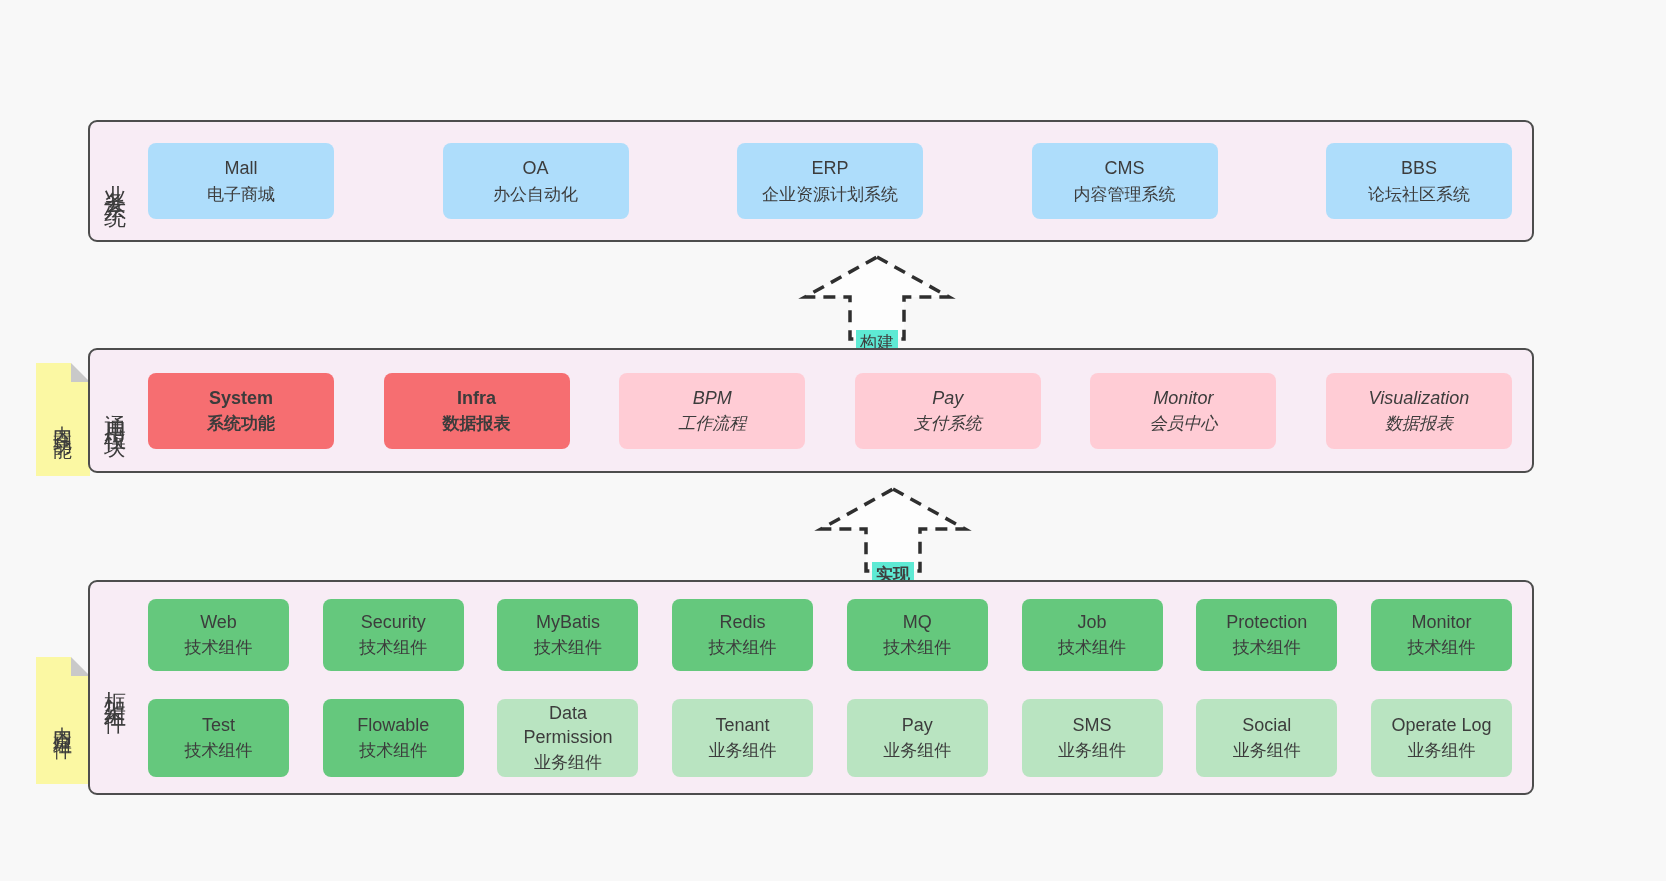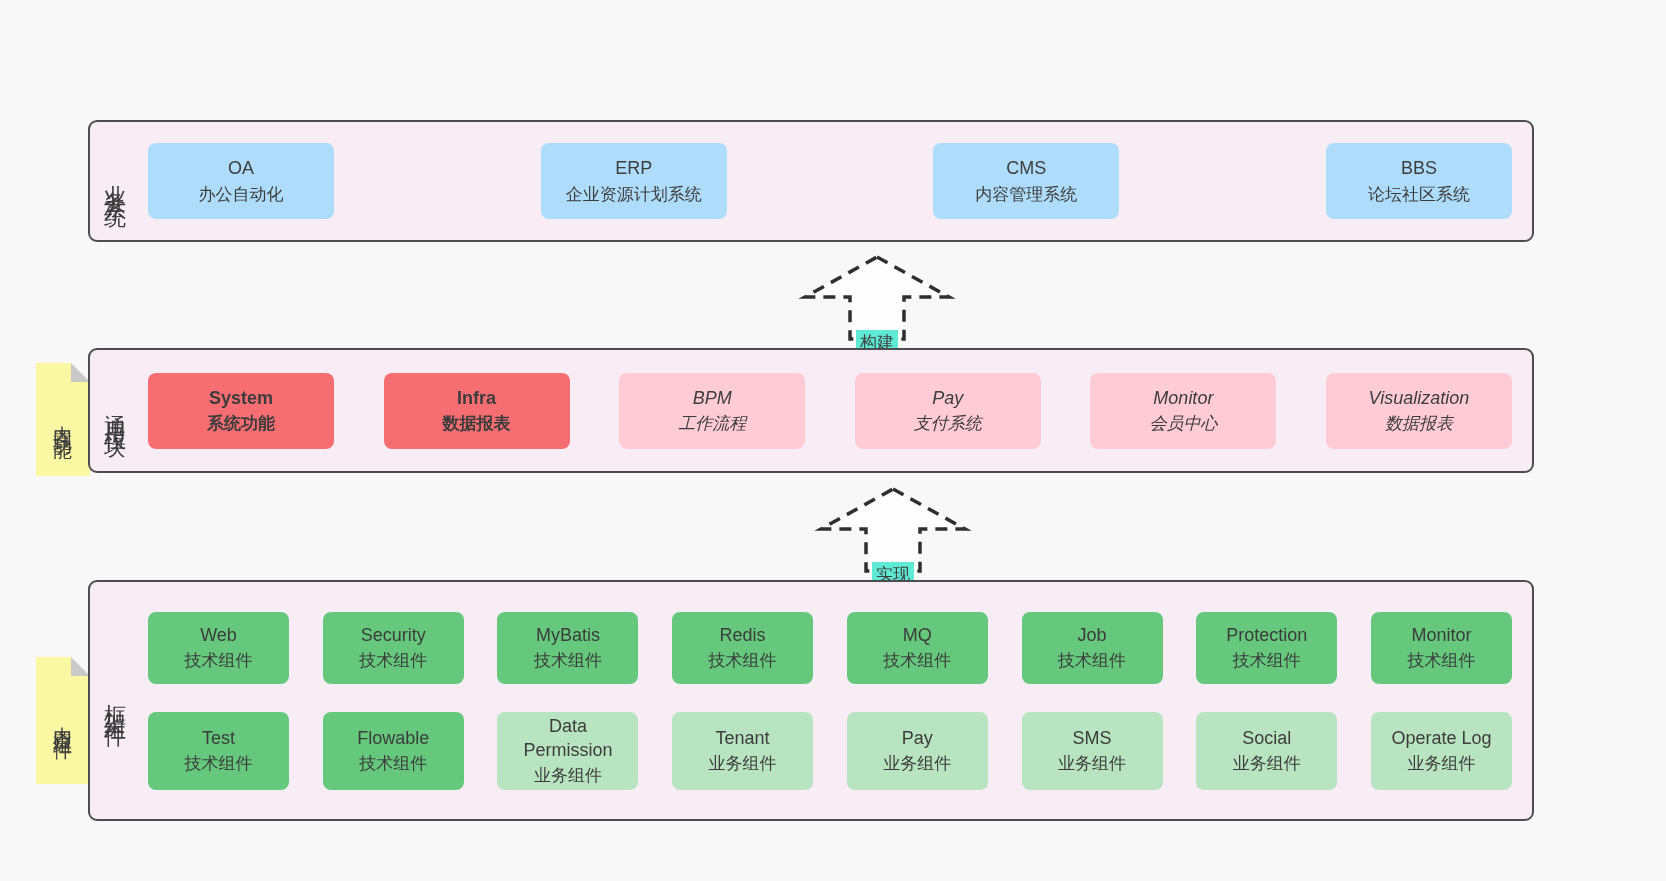--- a/index.html
+++ b/index.html
@@ -13,21 +13,21 @@
 
   
   .layer{
     position:absolute;left:88px;width:1446px;box-sizing:border-box;
     background:#f8ecf5;border:2px solid #4d4d4d;border-radius:9px;
     display:flex;align-items:center;
     padding:0 20px 0 58px;
   }
   .layer-business{top:120px;height:122px;}
   .layer-modules{top:348px;height:125px;}
-  .layer-components{top:580px;height:241px;flex-direction:column;justify-content:center;gap:28px;}
+  .layer-components{top:580px;height:215px;flex-direction:column;justify-content:center;gap:28px;}
 
   .v-label{
     position:absolute;left:14px;top:50%;transform:translateY(-50%);
     writing-mode:vertical-rl;text-orientation:upright;
     font-size:22px;letter-spacing:7px;color:#3b3b3b;line-height:1;
     white-space:nowrap;
   }
 
   .boxes{flex:1;display:flex;justify-content:space-between;align-items:center;width:100%;}
   .layer-components .boxes{flex:0 0 auto;}
@@ -62,21 +62,21 @@
     border-color:#f8f8f8 #f8f8f8 #c9c9c9 #c9c9c9;
   }
   .note-text{
     writing-mode:vertical-rl;text-orientation:upright;
     font-size:19px;letter-spacing:5px;color:#3b3b3b;line-height:1;white-space:nowrap;
   }
 
   
   .arrow{position:absolute;width:160px;height:88px;}
   .arrow-build{left:797px;top:254px;}
-  .arrow-implement{left:813px;top:486px;}
+  .arrow-implement{left:813px;top:486px;font-weight:bold;}
   .arrow svg{display:block;width:100%;height:100%;}
   .arrow-label{
     position:absolute;left:50%;top:40px;transform:translateX(-50%);
     background:#5eead4;padding:1px 4px;font-size:17px;color:#3f3f3f;white-space:nowrap;margin-top:36px;
   }
 </style>
 </head>
 <body>
 
 <div class="canvas">
@@ -84,20 +84,24 @@
   <div class="note note-modules">
     <span class="note-text">内置功能</span>
   </div>
   <div class="note note-components">
     <span class="note-text">内置组件</span>
   </div>
 
   <section class="layer layer-business">
     <div class="v-label">业务系统</div>
     <div class="boxes">
+      <div class="box blue">
+        <div class="box-name">Mall</div>
+        <div class="box-desc">电子商城</div>
+      </div>
       <div class="box blue">
         <div class="box-name">OA</div>
         <div class="box-desc">办公自动化</div>
       </div>
       <div class="box blue">
         <div class="box-name">ERP</div>
         <div class="box-desc">企业资源计划系统</div>
       </div>
       <div class="box blue">
         <div class="box-name">CMS</div>

